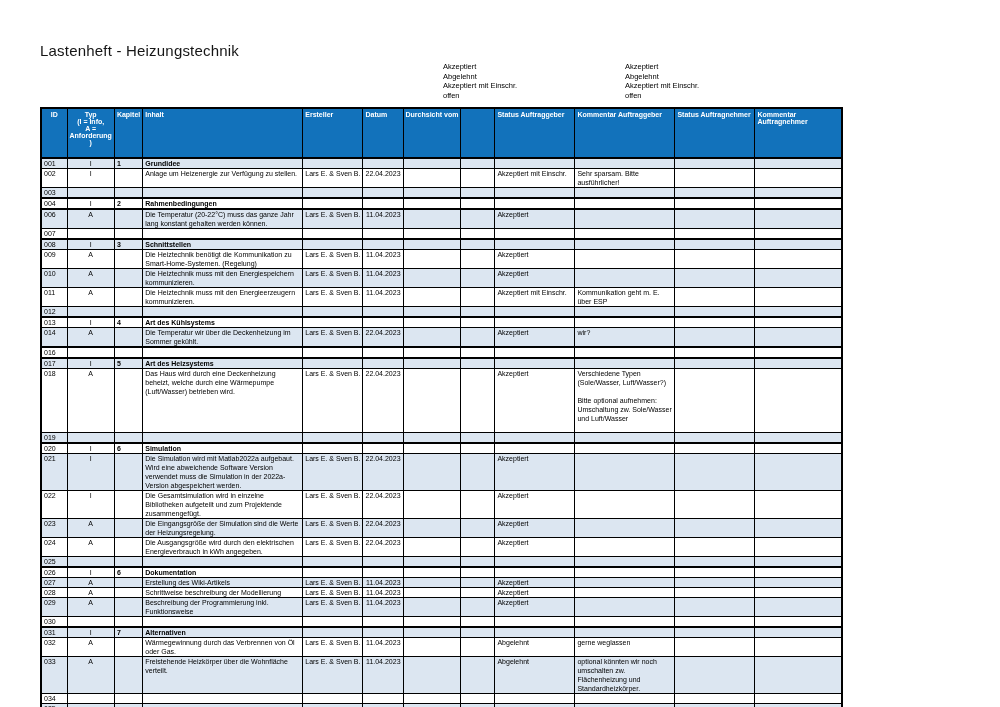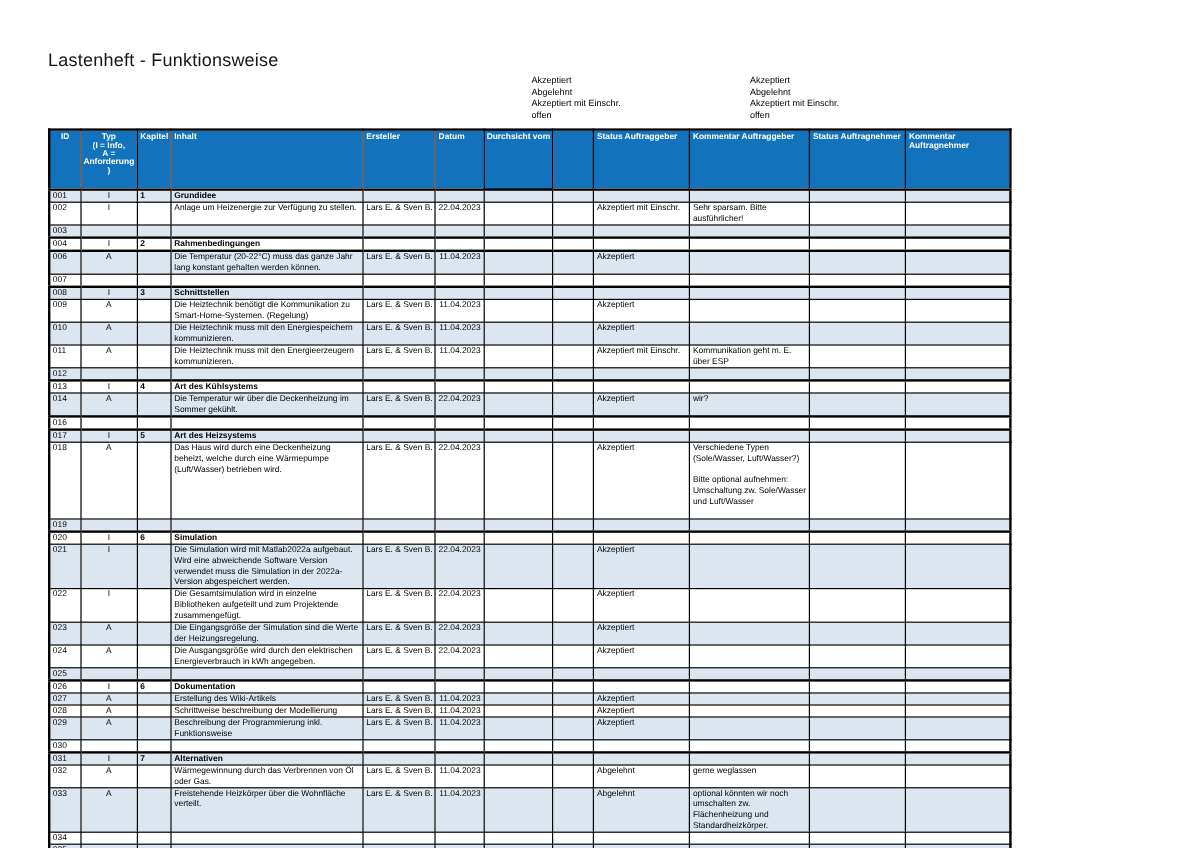--- a/index.html
+++ b/index.html
@@ -41,21 +41,21 @@
   td.c-kap { font-weight:bold; }
   tr.chapter td.c-inhalt { font-weight:bold; }
   td.c-ersteller, td.c-datum { white-space:nowrap; }
   td.c-datum { text-align:right; }
   td.c-kag, td.c-kan { white-space:pre-line; }
   td.b-left2 { border-left-width:2px; }
 </style>
 </head>
 <body>
 
-<div class="page-title">Lastenheft - Funktionsweise</div>
+<div class="page-title">Lastenheft - Heizungstechnik</div>
 
 <div class="legend" id="legend-1">
     <div>Akzeptiert</div>
     <div>Abgelehnt</div>
     <div>Akzeptiert mit Einschr.</div>
     <div>offen</div>
   </div>
 <div class="legend" id="legend-2">
     <div>Akzeptiert</div>
     <div>Abgelehnt</div>

